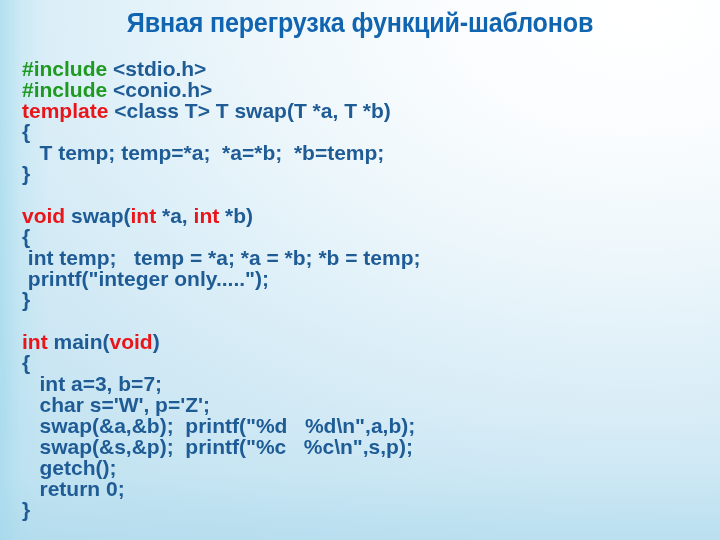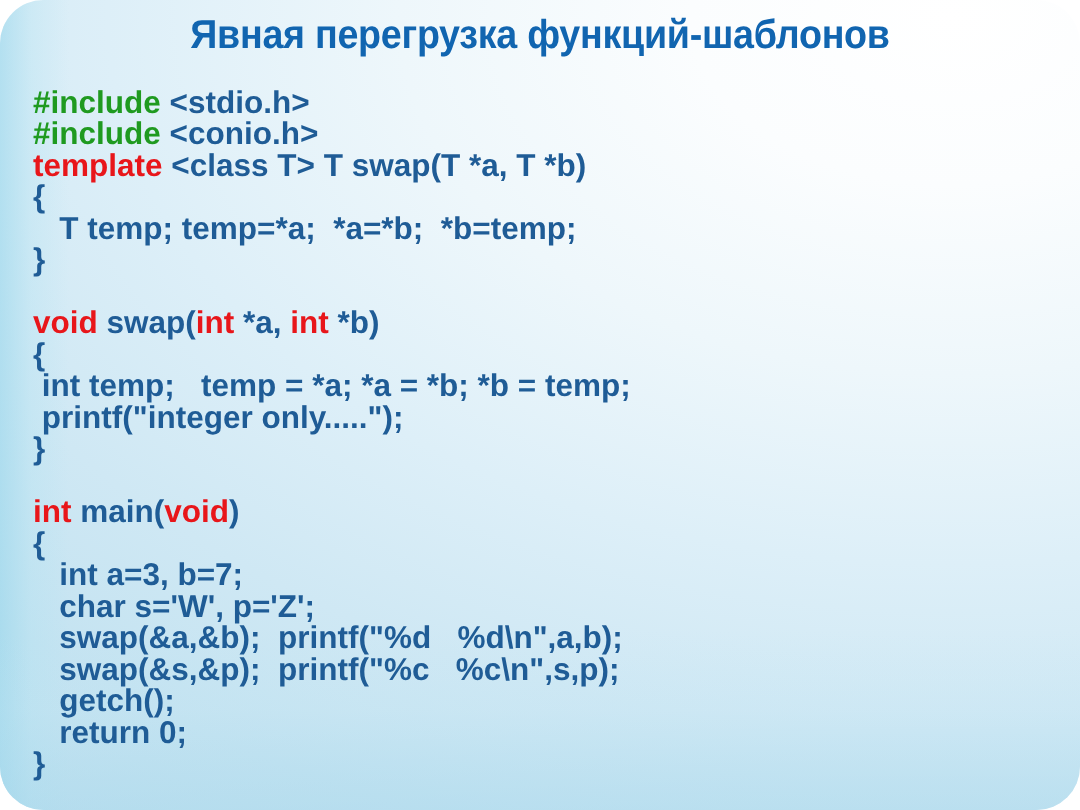--- a/index.html
+++ b/index.html
@@ -20,21 +20,20 @@
     overflow: hidden;
     background:
       radial-gradient(150% 130% at 88% 2%,
         #ffffff 0%,
         #fbfdfe 16%,
         #eef7fb 34%,
         #ddeff8 52%,
         #cfe8f4 68%,
         #c4e3f1 82%,
         #bcdfee 100%);
-    border-radius: 29px;
   }
   
   #slide::before {
     content: "";
     position: absolute;
     left: 0; top: 0; bottom: 0;
     width: 46px;
     background: linear-gradient(to right,
         rgba(150,214,235,0.55) 0%,
         rgba(176,226,241,0.30) 45%,

